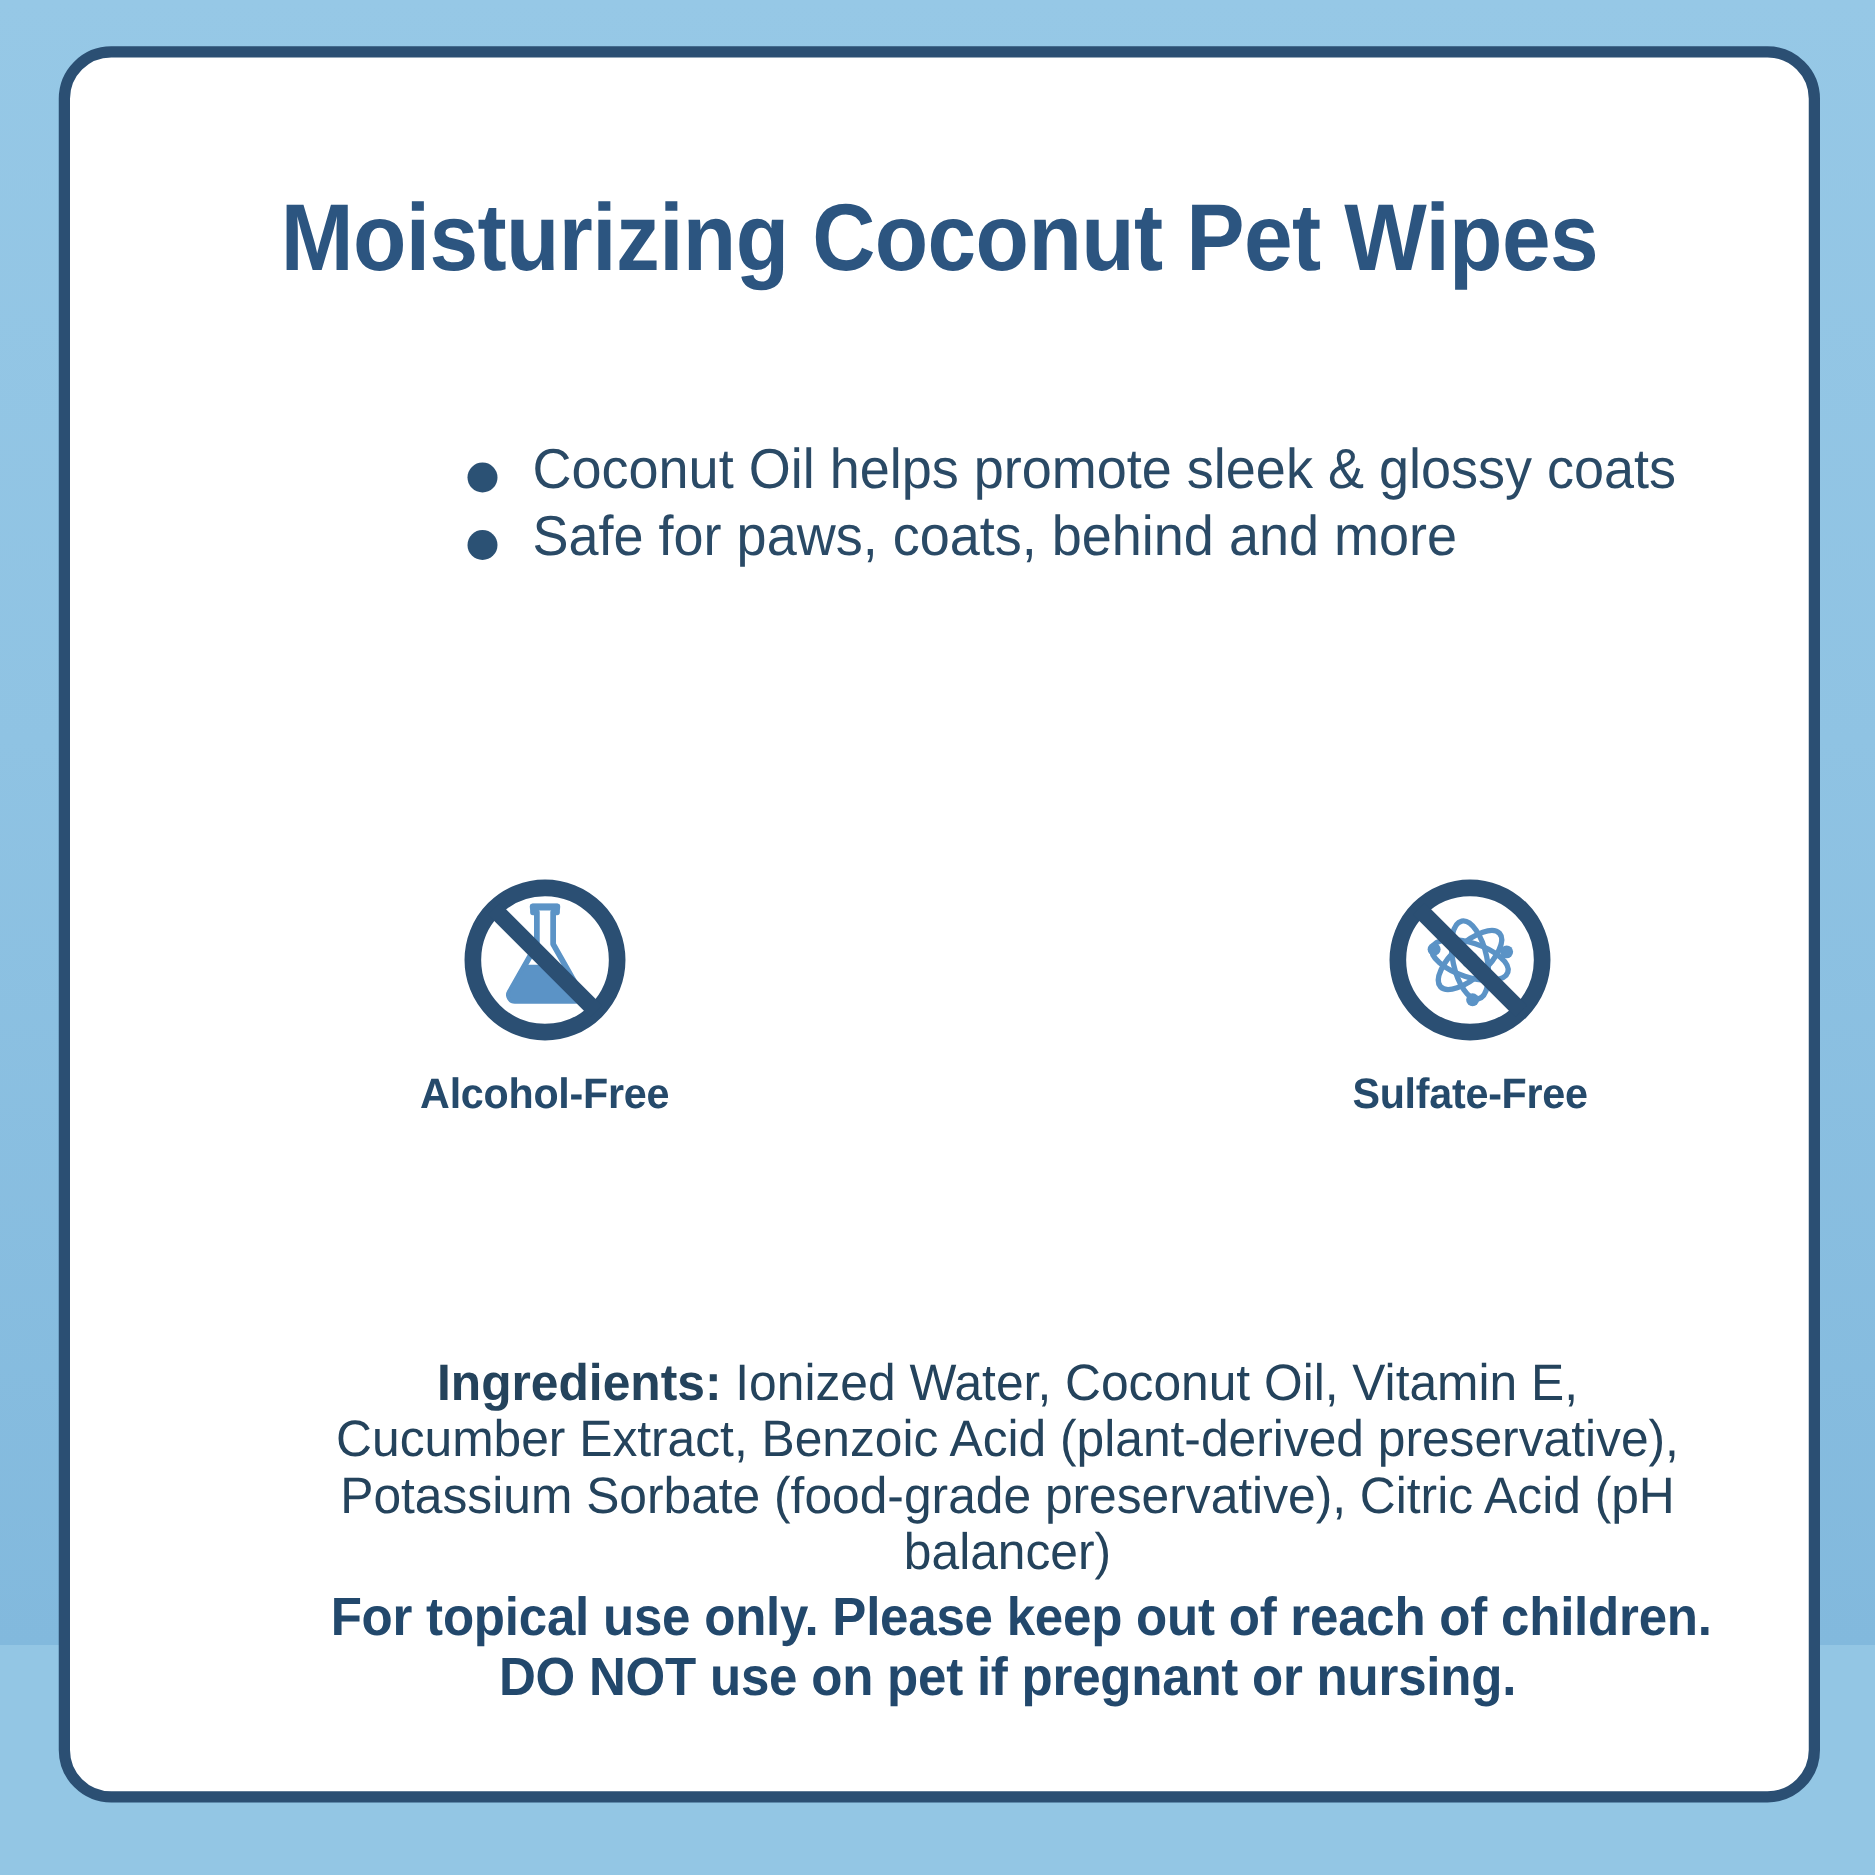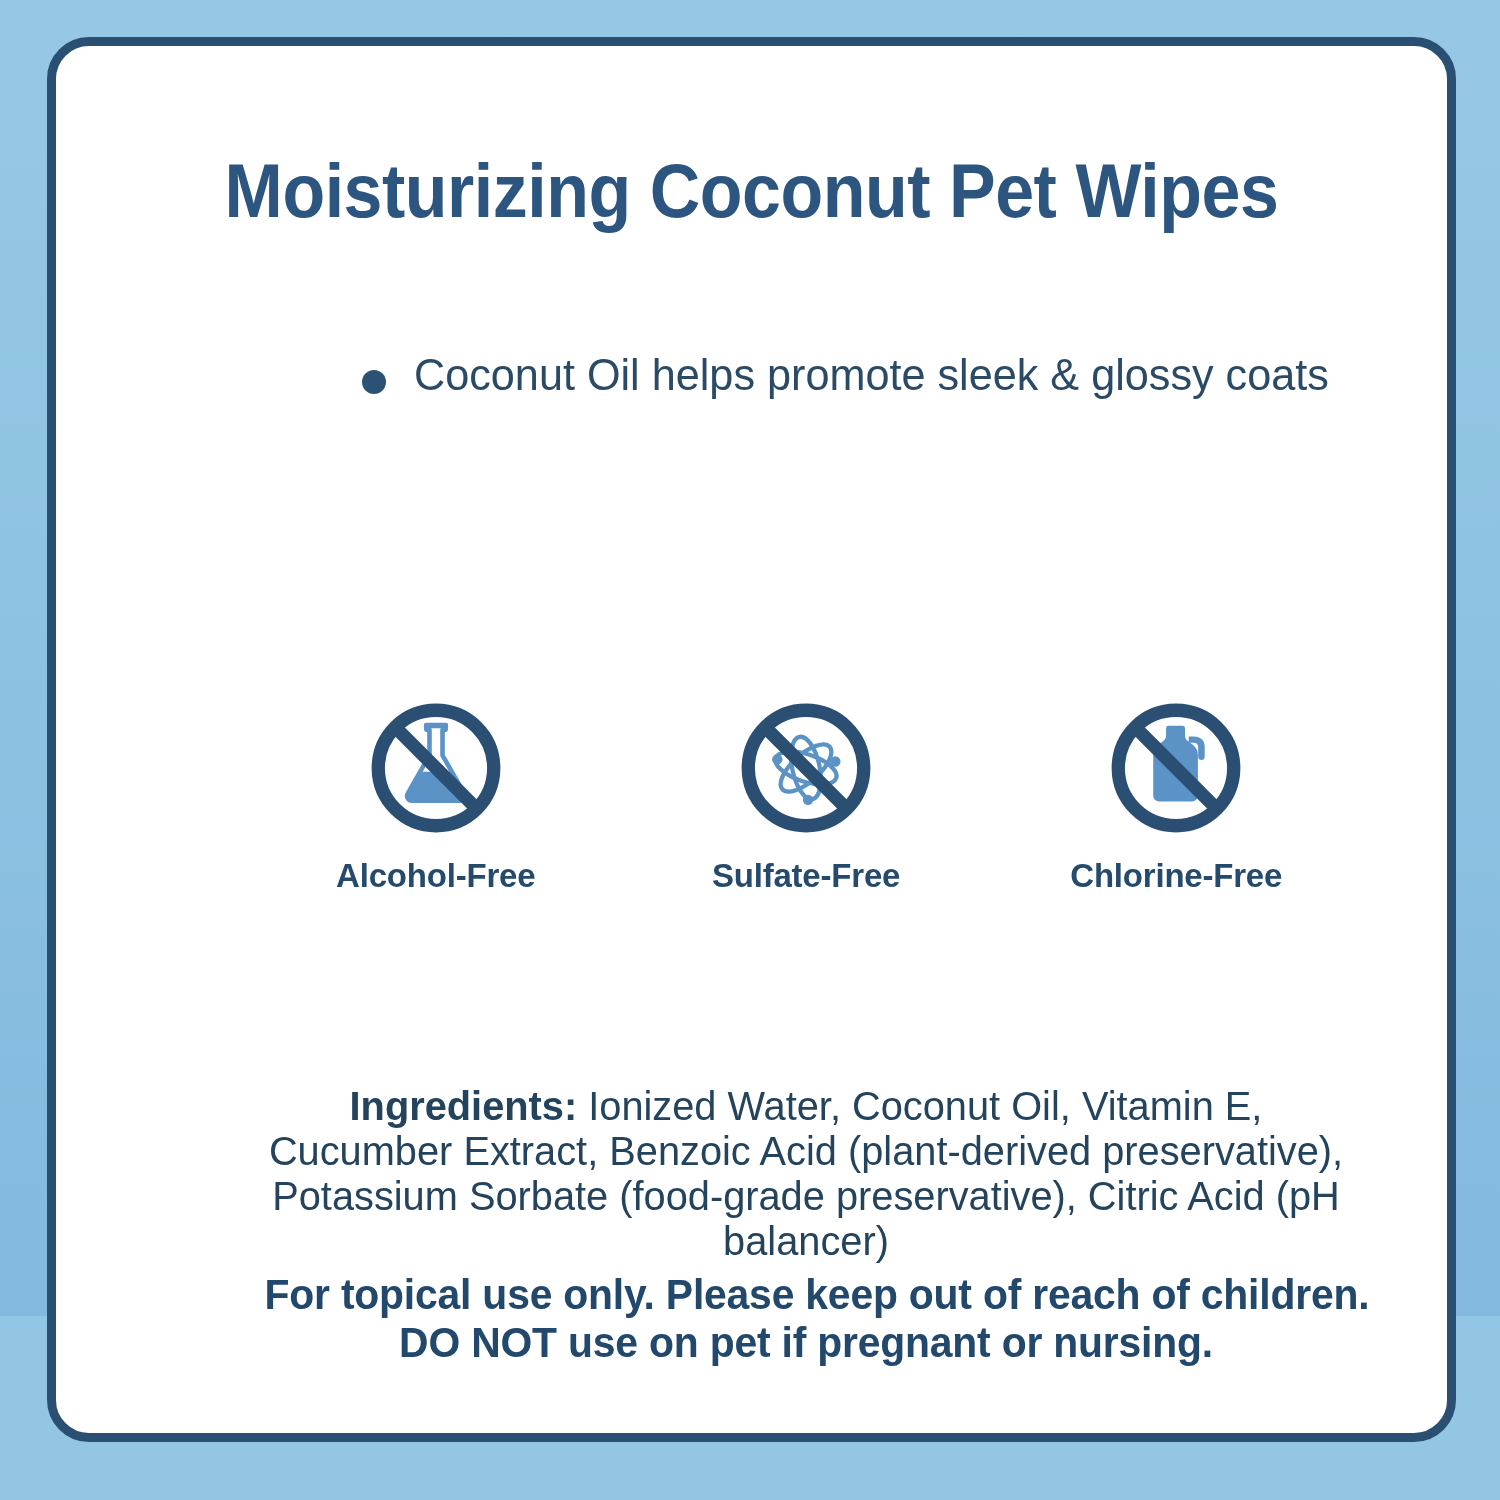--- a/index.html
+++ b/index.html
@@ -49,21 +49,21 @@
     letter-spacing: -0.5px;
     color: #2c5580;
     transform: scaleX(0.92);
     transform-origin: center top;
     white-space: nowrap;
   }
 
   
   .bullets {
     position: absolute;
-    left: 306px;
+    left: 318px;
     top: 305px;
     width: 1000px;
   }
   .bullet-row {
     display: flex;
     align-items: baseline;
     margin-bottom: 7px;
   }
   .bullet-dot {
     width: 24px;
@@ -158,20 +158,24 @@
 
 <div id="page">
   <div id="card">
 
     <div class="title">Moisturizing Coconut Pet Wipes</div>
 
     <div class="bullets">
       <div class="bullet-row">
         <span class="bullet-dot"></span>
         <span class="bullet-text">Coconut Oil helps promote sleek &amp; glossy coats</span>
+      </div>
+      <div class="bullet-row">
+        <span class="bullet-dot"></span>
+        <span class="bullet-text">Safe for paws, coats, behind and more</span>
       </div>
     </div>
 
     <div class="icon-row">
 
       <div class="icon-cell">
         <svg class="icon-art" viewBox="0 0 100 100">
           <g>
 
             <path d="M43.5 21 h13 v3.2 h-2.1 v17.2 L69 67.2 a3.2 3.2 0 0 1 -2.8 4.9 H33.8 a3.2 3.2 0 0 1 -2.8 -4.9 L45.6 41.4 V24.2 h-2.1 Z" fill="none" stroke="#5b93c6" stroke-width="3.1" stroke-linejoin="round"></path>
@@ -195,31 +199,20 @@
           <circle cx="50" cy="50" r="4.6" fill="#5b93c6"></circle>
           <circle cx="30.6" cy="44.2" r="3.5" fill="#5b93c6"></circle>
           <circle cx="69.8" cy="45.6" r="3.5" fill="#5b93c6"></circle>
           <circle cx="51.4" cy="71.5" r="3.5" fill="#5b93c6"></circle>
           <circle cx="50" cy="50" r="39" fill="none" stroke="#2b4f73" stroke-width="9"></circle>
           <line x1="22.4" y1="22.4" x2="77.6" y2="77.6" stroke="#2b4f73" stroke-width="9"></line>
         </svg>
         <div class="icon-label">Sulfate-Free</div>
       </div>
 
-      <div class="icon-cell">
-        <svg class="icon-art" viewBox="0 0 100 100">
-          <g fill="#5b93c6">
-            <path d="M45 21.5 h9.5 a1.6 1.6 0 0 1 1.6 1.6 v5.3 c0 1.4 .7 2.5 1.9 3.4 l3.5 2.7 c2.2 1.7 3.3 4 3.3 6.7 v27.4 a4 4 0 0 1 -4 4 H38.6 a4 4 0 0 1 -4 -4 V41.2 c0 -2.7 1.1 -5 3.3 -6.7 l3.5 -2.7 c1.2 -.9 1.9 -2 1.9 -3.4 v-5.3 A1.6 1.6 0 0 1 45 21.5 Z"></path>
-            <path d="M58.6 28.8 h3.6 c4.2 0 7.2 2.6 7.2 6.6 v7.1 c0 1.2 -1 2.1 -2.2 2.1 -1.2 0 -2.2 -.9 -2.2 -2.1 v-6.7 c0 -1.8 -1.2 -2.8 -3.1 -2.8 h-3.3 Z"></path>
-          </g>
-          <circle cx="50" cy="50" r="39" fill="none" stroke="#2b4f73" stroke-width="9"></circle>
-          <line x1="22.4" y1="22.4" x2="77.6" y2="77.6" stroke="#2b4f73" stroke-width="9"></line>
-        </svg>
-        <div class="icon-label">Chlorine-Free</div>
-      </div>
 
 
     </div>
 
     <div class="ingredients">
       <b>Ingredients:</b><span> Ionized Water, Coconut Oil, Vitamin E, Cucumber Extract, Benzoic Acid (plant-derived preservative), Potassium Sorbate (food-grade preservative), Citric Acid (pH balancer)</span>
     </div>
 
     <div class="warning">
       <span class="wline">For topical use only. Please keep out of reach of children.</span>

